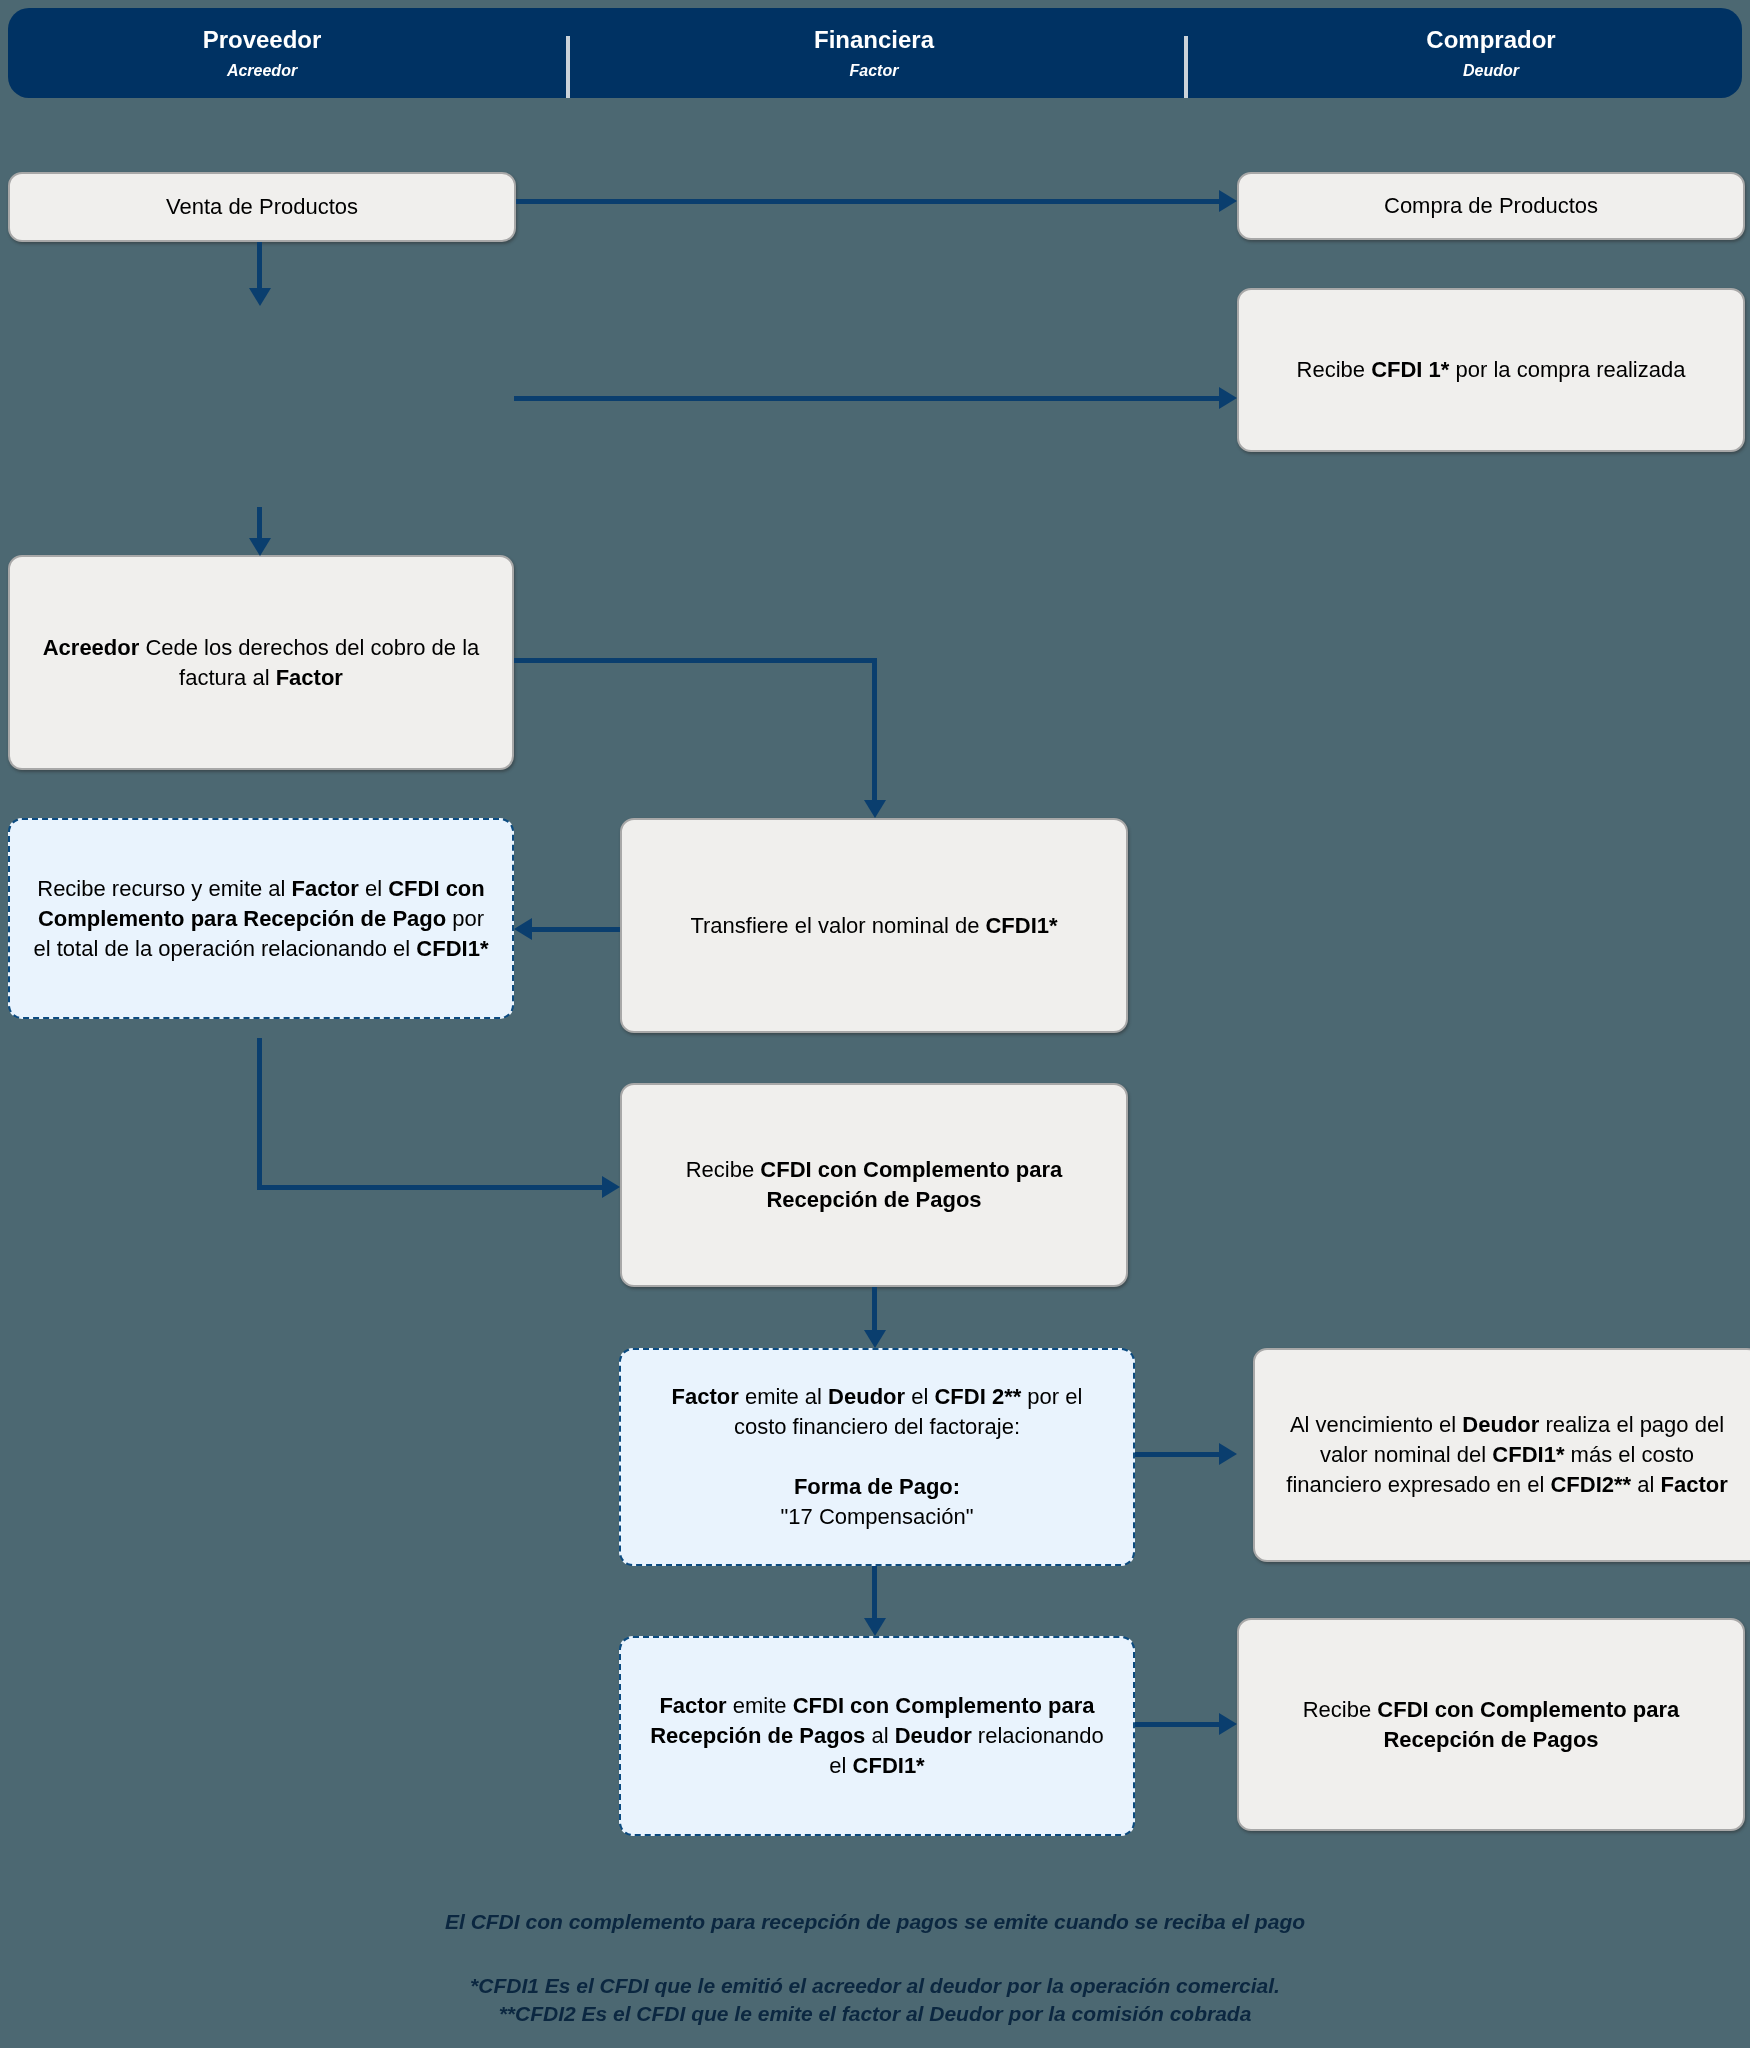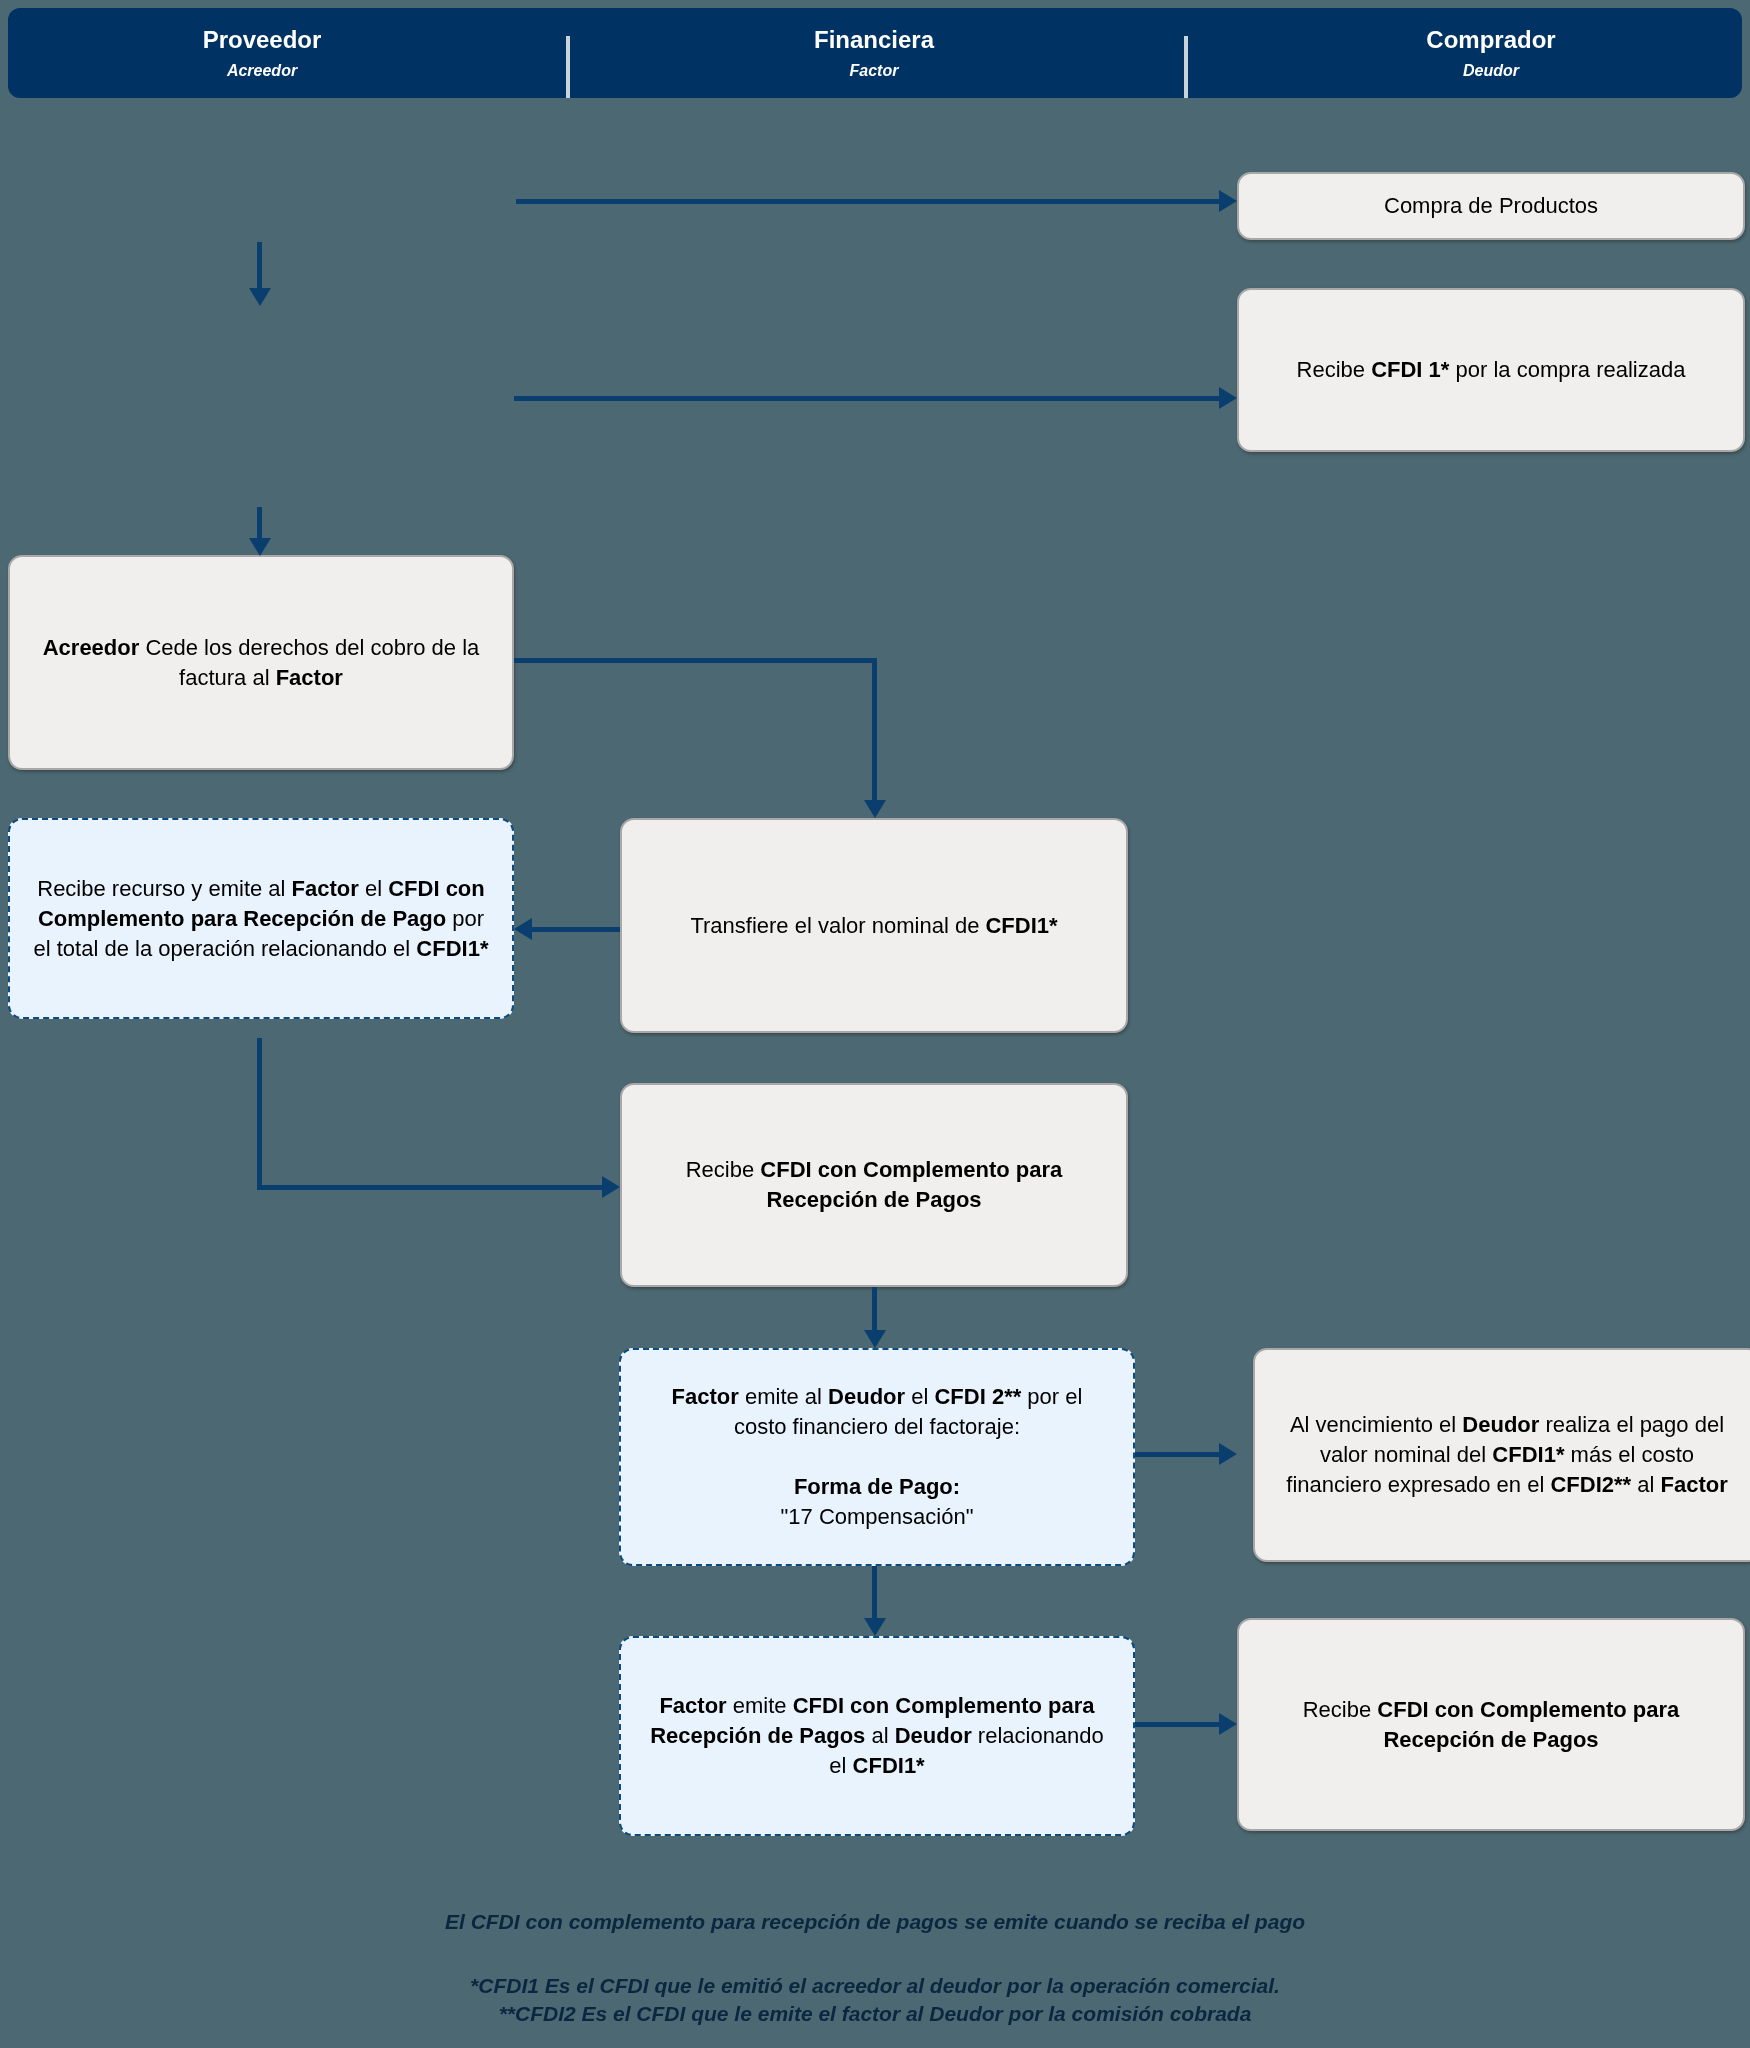--- a/index.html
+++ b/index.html
@@ -12,21 +12,21 @@
     --blue-border:#0C4B80;
     --note:#0B2740;
   }
   html,body{margin:0;padding:0;background:var(--bg);}
   #canvas{
     position:relative;width:1750px;height:2048px;background:var(--bg);
     font-family:"Liberation Sans",sans-serif;color:#000;overflow:hidden;
   }
   
   .hdr{position:absolute;left:8px;top:8px;width:1734px;height:90px;
-       background:var(--header);border-radius:12px;}
+       background:var(--header);border-radius:21px;}
   .hcol{position:absolute;top:0;height:90px;display:flex;flex-direction:column;
         align-items:center;justify-content:center;color:#fff;text-align:center;}
   .hcol .t{font-size:24px;font-weight:bold;line-height:26px;}
   .hcol .s{font-size:16px;font-weight:bold;font-style:italic;margin-top:9px;line-height:17px;}
   .hdiv{position:absolute;top:28px;width:4px;height:62px;background:#CBD3DA;}
   
   .box{position:absolute;display:flex;align-items:center;justify-content:center;
        border-radius:14px;text-align:center;padding:6px 22px;box-sizing:border-box;}
   .box.gray{background:var(--gray-fill);border:2px solid var(--gray-border);
             box-shadow:1px 2px 3px rgba(40,40,40,.45);}
@@ -62,20 +62,25 @@
       <div class="s">Factor</div>
     </div>
     <div class="hcol" style="left:1229px;width:508px;text-align:center;">
       <div class="t">Comprador</div>
       <div class="s">Deudor</div>
     </div>
     <div class="hdiv" style="left:558px;"></div>
     <div class="hdiv" style="left:1176px;"></div>
   </div>
 
+  <div class="box gray" style="left:8px;top:172px;width:508px;height:70px;">
+    <div class="content">
+        <div class="tline"><span>Venta de Productos</span></div>
+      </div>
+  </div>
   <div class="box gray" style="left:1237px;top:172px;width:508px;height:68px;">
     <div class="content">
         <div class="tline"><span>Compra de Productos</span></div>
       </div>
   </div>
 
   <div class="box gray" style="left:1237px;top:288px;width:508px;height:164px;">
     <div class="content">
         <div class="tline"><span>Recibe </span><b>CFDI 1*</b><span> por la compra realizada</span></div>
       </div>

